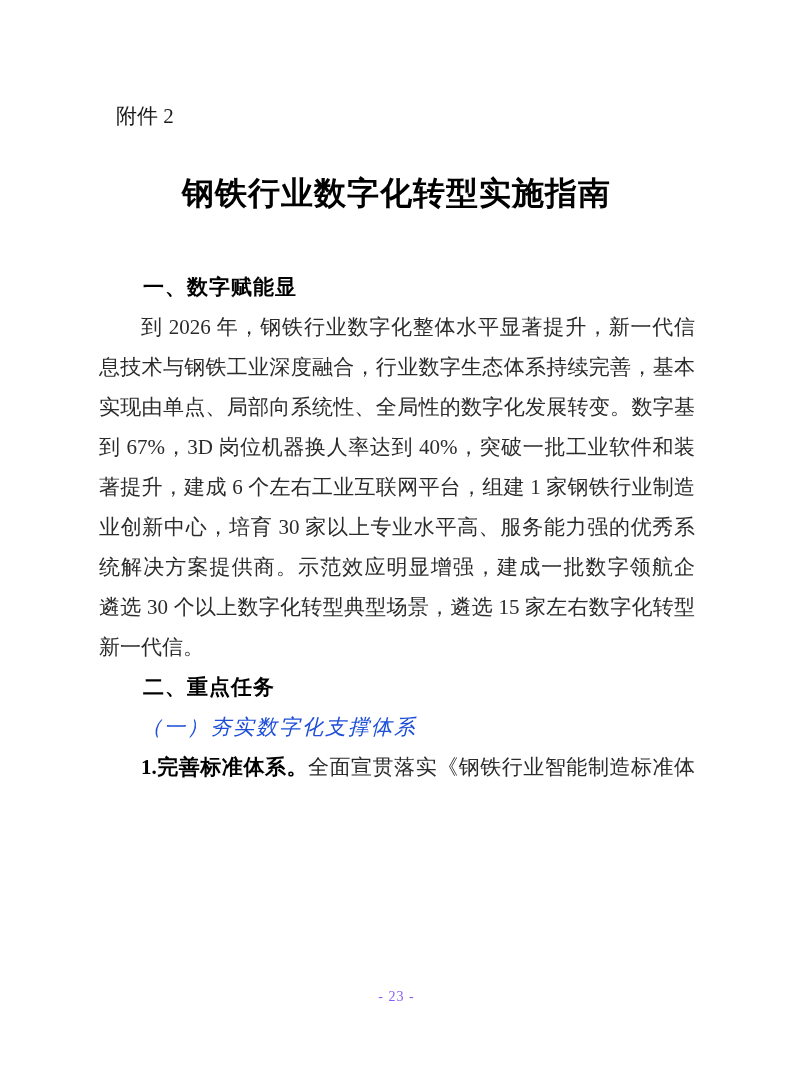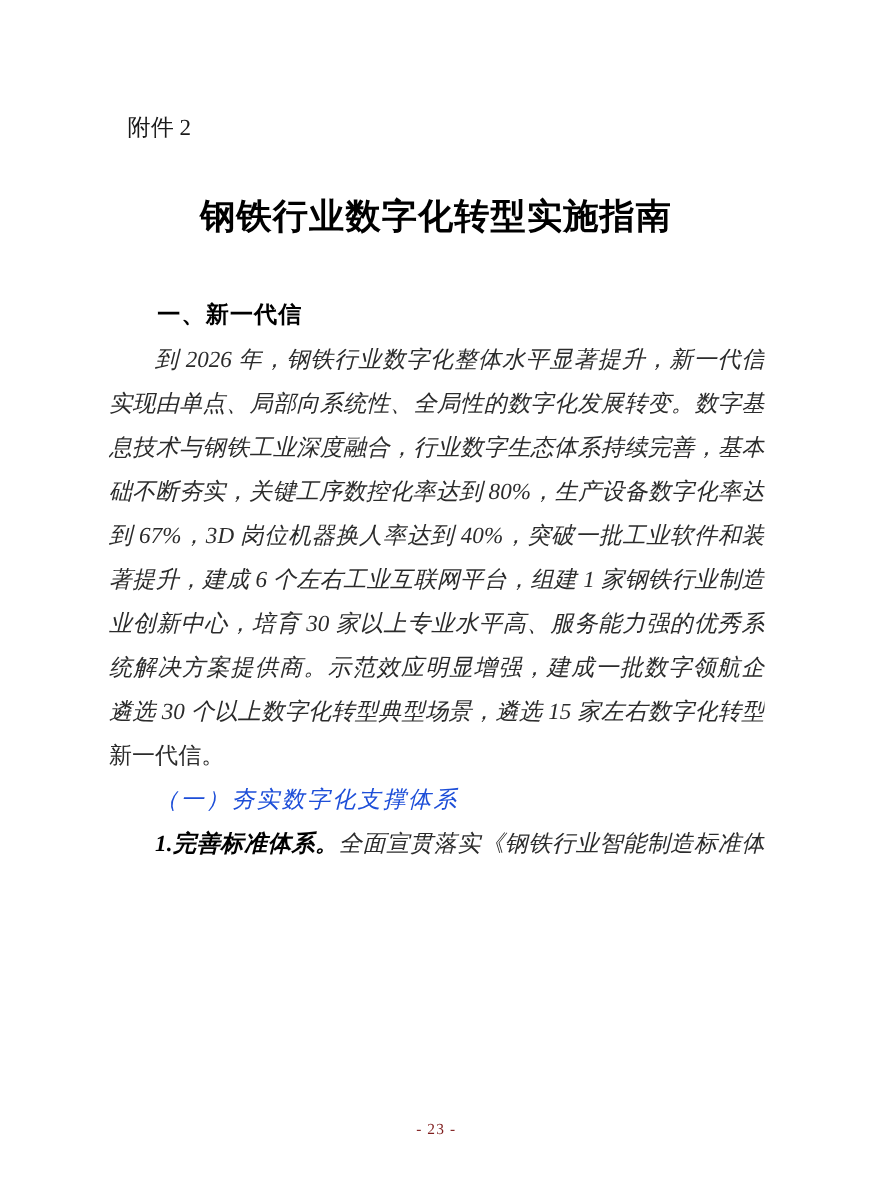--- a/index.html
+++ b/index.html
@@ -29,42 +29,41 @@
     position: absolute;
     left: 0;
     top: 177px;
     width: 793px;
     text-align: center;
     font-size: 32px;
     line-height: 38px;
     font-weight: bold;
     letter-spacing: 1px;
     color: #000000;
-    font-family: Liberation Sans, sans-serif;
+    font-family: Liberation Mono, monospace;
   }
   .content {
     position: absolute;
     left: 99px;
     top: 267px;
     width: 596px;
   }
   .line {
     height: 40px;
     line-height: 40px;
     font-size: 21px;
     white-space: nowrap;
     color: #2b2b2b;
   }
   
   .just {
     white-space: normal;
     overflow: hidden;
     text-align: justify;
     text-align-last: justify;
-    font-style: italic;
   }
   .heading {
     font-family: "Liberation Sans", "DejaVu Sans", sans-serif;
     font-weight: bold;
     color: #000000;
     padding-left: 44px;
     letter-spacing: 1px;
   }
   .indent { text-indent: 42px; }
   .kaiti {
@@ -72,53 +71,53 @@
     color: #1d4ed8;
     letter-spacing: 2px;
   }
   .lead {
     font-weight: bold;
     color: #000000;
   }
   .footer {
     position: absolute;
     left: 0;
-    top: 1017px;
+    top: 986px;
     width: 793px;
     text-align: center;
     font-size: 14px;
     line-height: 22px;
-    color: #7f1d1d;
+    color: #8b5cf6;
     letter-spacing: 1px;
   }
 </style>
 </head>
 <body>
 
 <div class="page">
 
   <div class="attachment">附件 2</div>
 
   <div class="doc-title">钢铁行业数字化转型实施指南</div>
 
   <div class="content">
 
-    <div class="line heading">一、新一代信</div>
+    <div class="line heading">一、数字赋能显</div>
 
     <div class="line just indent">到 2026 年，钢铁行业数字化整体水平显著提升，新一代信</div>
+    <div class="line just">息技术与钢铁工业深度融合，行业数字生态体系持续完善，基本</div>
     <div class="line just">实现由单点、局部向系统性、全局性的数字化发展转变。数字基</div>
-    <div class="line just">息技术与钢铁工业深度融合，行业数字生态体系持续完善，基本</div>
-    <div class="line just">础不断夯实，关键工序数控化率达到 80%，生产设备数字化率达</div>
     <div class="line just">到 67%，3D 岗位机器换人率达到 40%，突破一批工业软件和装</div>
     <div class="line just">著提升，建成 6 个左右工业互联网平台，组建 1 家钢铁行业制造</div>
     <div class="line just">业创新中心，培育 30 家以上专业水平高、服务能力强的优秀系</div>
     <div class="line just">统解决方案提供商。示范效应明显增强，建成一批数字领航企业，</div>
     <div class="line just">遴选 30 个以上数字化转型典型场景，遴选 15 家左右数字化转型</div>
     <div class="line">新一代信。</div>
 
+    <div class="line heading">二、重点任务</div>
 
     <div class="line kaiti indent">（一）夯实数字化支撑体系</div>
 
     <div class="line just indent"><span class="lead">1.完善标准体系。</span><span>全面宣贯落实《钢铁行业智能制造标准体</span></div>
 
 
   </div>
 
   <div class="footer">- 23 -</div>
 

